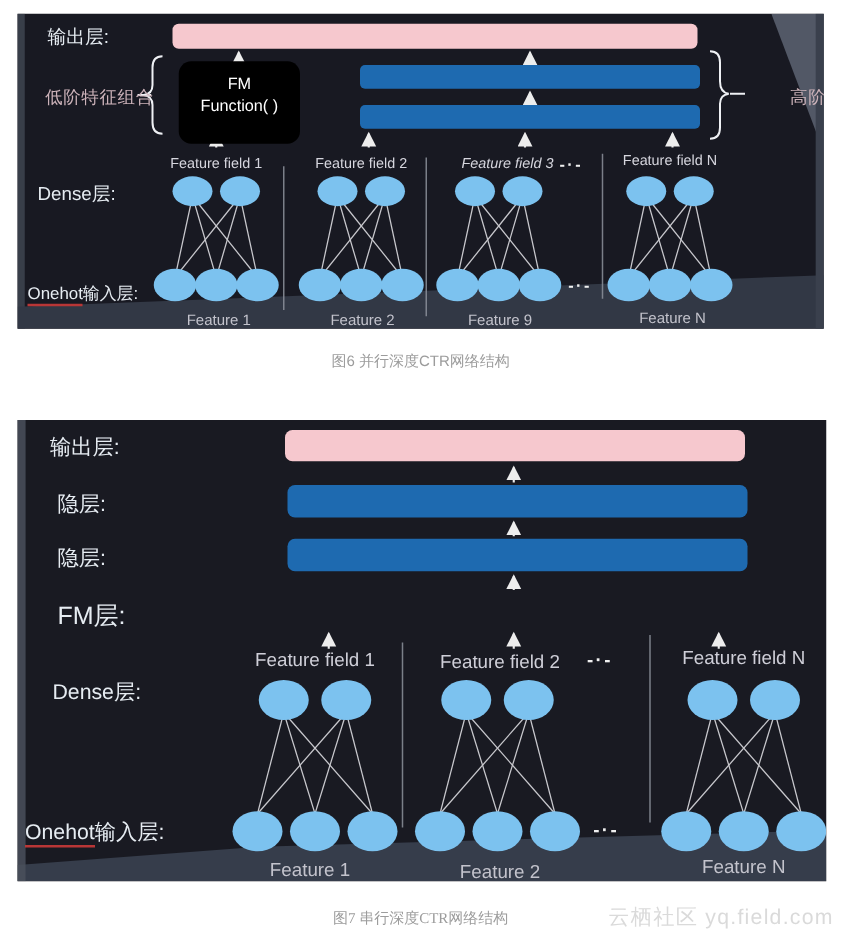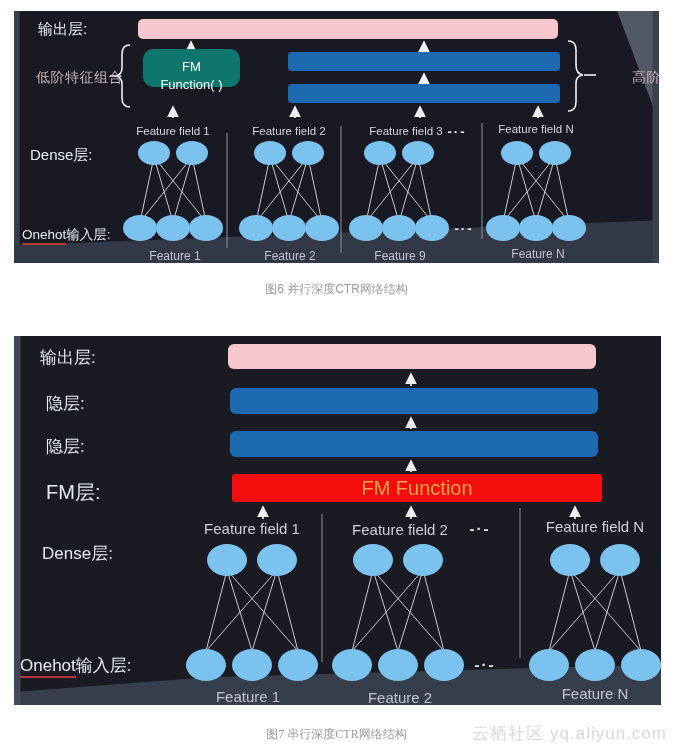--- a/index.html
+++ b/index.html
@@ -130,36 +130,36 @@
       <ellipse class="node" cx="489" cy="217" rx="17" ry="13"></ellipse>
       <ellipse class="node" cx="522" cy="217" rx="17" ry="13"></ellipse>
       <ellipse class="node" cx="555" cy="217" rx="17" ry="13"></ellipse>
     </g>
   </svg>
 
   <div class="bar" style="left: 124px; top: 8px; width: 420px; height: 20px; background: rgb(246, 200, 206);"></div>
   <div class="bar" style="left: 274px; top: 41px; width: 272px; height: 19px; border-radius: 4px; background: rgb(30, 106, 176);"></div>
   <div class="bar" style="left: 274px; top: 73px; width: 272px; height: 19px; border-radius: 4px; background: rgb(30, 106, 176);"></div>
 
-  <div class="fm-box" style="left: 129px; top: 38px; width: 97px; height: 38px; background: #0f766e;">
+  <div class="fm-box" style="left: 129px; top: 38px; width: 97px; height: 66px; background: #000000;">
     <div>FM</div>
     <div>Function( )</div>
   </div>
 
   <div class="lbl" style="left:24px;top:9px;font-size:15px;">输出层:</div>
   <div class="lbl small-note" style="left:22px;top:58px;">低阶特征组合</div>
   <div class="lbl small-note" style="left:586px;top:58px;margin-left:32px;">高阶特征组合</div>
   <div class="lbl" style="left:16px;top:135px;font-size:15px;">Dense层:</div>
   <div class="lbl" style="left:8px;top:215px;font-size:13.5px;">
     <span class="onehot-prefix">Onehot</span><span>输入层:</span>
   </div>
 
   <div class="lbl ctr field-lbl6" style="left:159px;top:114px;">Feature field 1</div>
   <div class="lbl ctr field-lbl6" style="left:275px;top:114px;">Feature field 2</div>
-  <div class="lbl ctr field-lbl6" style="left:392px;top:114px;">Feature field 3</div>
+  <div class="lbl ctr field-lbl6" style="left:392px;top:114px;font-style:italic;">Feature field 3</div>
   <div class="lbl ctr dash" style="left:443px;top:113px;font-size:13px;">-·-</div>
   <div class="lbl ctr field-lbl6" style="left:522px;top:112px;">Feature field N</div>
   <div class="lbl ctr dash" style="left:450px;top:210px;font-size:13px;">-·-</div>
 
   <div class="lbl ctr feat-lbl6" style="left:161px;top:238px;">Feature 1</div>
   <div class="lbl ctr feat-lbl6" style="left:276px;top:238px;">Feature 2</div>
   <div class="lbl ctr feat-lbl6" style="left:386px;top:238px;">Feature 9</div>
   <div class="lbl ctr feat-lbl6" style="left:524px;top:236px;">Feature N</div>
 </div>
 
@@ -225,23 +225,20 @@
       <ellipse class="node" cx="606" cy="224" rx="20" ry="16"></ellipse>
       <ellipse class="node" cx="535" cy="329" rx="20" ry="16"></ellipse>
       <ellipse class="node" cx="581" cy="329" rx="20" ry="16"></ellipse>
       <ellipse class="node" cx="627" cy="329" rx="20" ry="16"></ellipse>
     </g>
   </svg>
 
   <div class="bar" style="left: 214px; top: 8px; width: 368px; height: 25px; border-radius: 6px; background: rgb(246, 200, 206);"></div>
   <div class="bar" style="left: 216px; top: 52px; width: 368px; height: 26px; border-radius: 6px; background: rgb(30, 106, 176);"></div>
   <div class="bar" style="left: 216px; top: 95px; width: 368px; height: 26px; border-radius: 6px; background: rgb(30, 106, 176);"></div>
-  <div class="bar" style="left: 218px; top: 138px; width: 370px; height: 28px; border-radius: 3px; background: rgb(245, 13, 13);">
-    <div class="fm-bar-text" style="color: rgb(240, 162, 78);">FM Function</div>
-  </div>
 
   <div class="lbl" style="left:26px;top:10px;font-size:17px;">输出层:</div>
   <div class="lbl" style="left:32px;top:56px;font-size:17px;">隐层:</div>
   <div class="lbl" style="left:32px;top:99px;font-size:17px;">隐层:</div>
   <div class="lbl" style="left:32px;top:143px;font-size:20px;">FM层:</div>
   <div class="lbl" style="left:28px;top:206px;font-size:17px;">Dense层:</div>
   <div class="lbl" style="left:6px;top:318px;font-size:17px;">
     <span class="onehot-prefix">Onehot</span><span>输入层:</span>
   </div>
 
@@ -250,13 +247,13 @@
   <div class="lbl ctr dash" style="left:466px;top:184px;font-size:15px;">-·-</div>
   <div class="lbl ctr field-lbl7" style="left:581px;top:182px;">Feature field N</div>
   <div class="lbl ctr dash" style="left:471px;top:320px;font-size:15px;">-·-</div>
 
   <div class="lbl ctr feat-lbl7" style="left:234px;top:352px;">Feature 1</div>
   <div class="lbl ctr feat-lbl7" style="left:386px;top:353px;">Feature 2</div>
   <div class="lbl ctr feat-lbl7" style="left:581px;top:349px;">Feature N</div>
 </div>
 
 <div class="caption" style="top:726px;font-family:Liberation Serif, serif;">图7 串行深度CTR网络结构</div>
-<div class="watermark">云栖社区 yq.aliyun.com</div>
+<div class="watermark">云栖社区 yq.field.com</div>
 
 </body></html>

